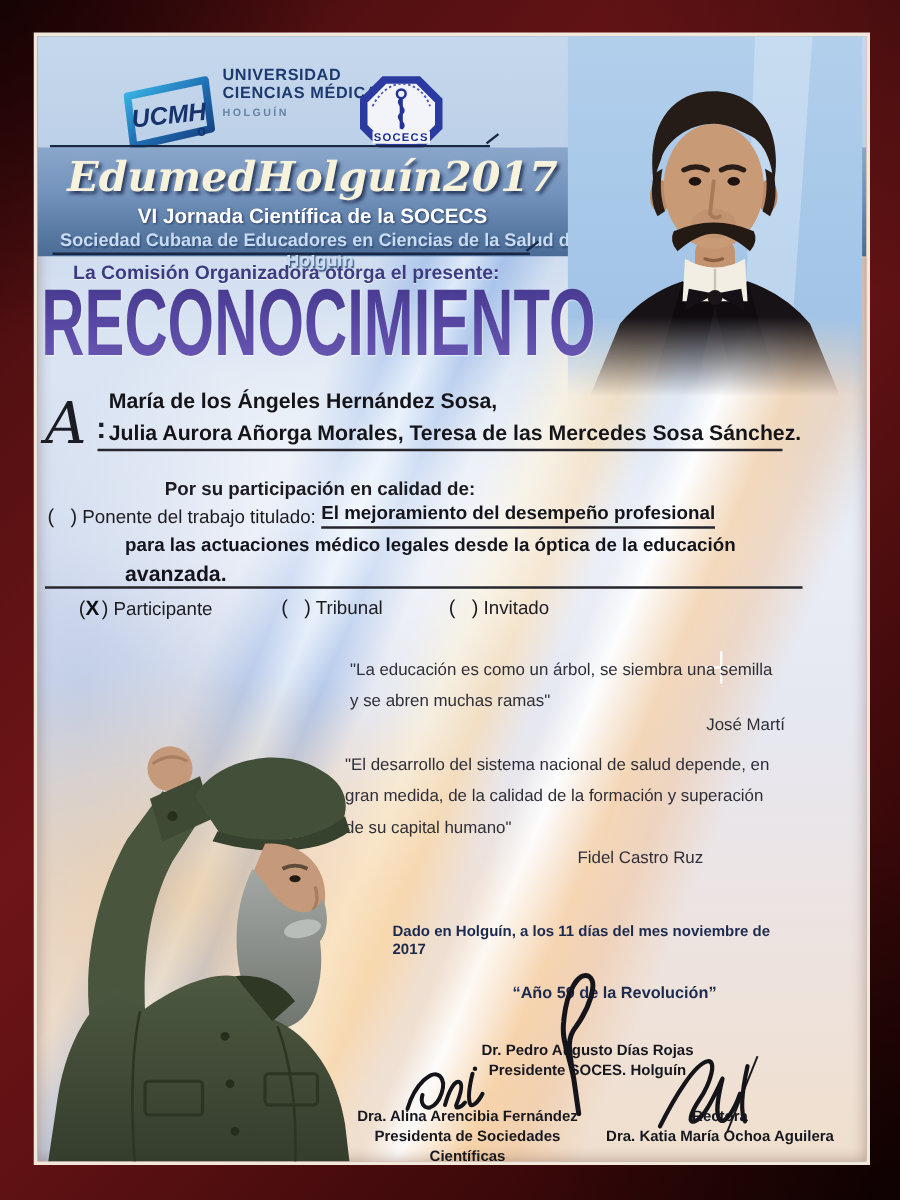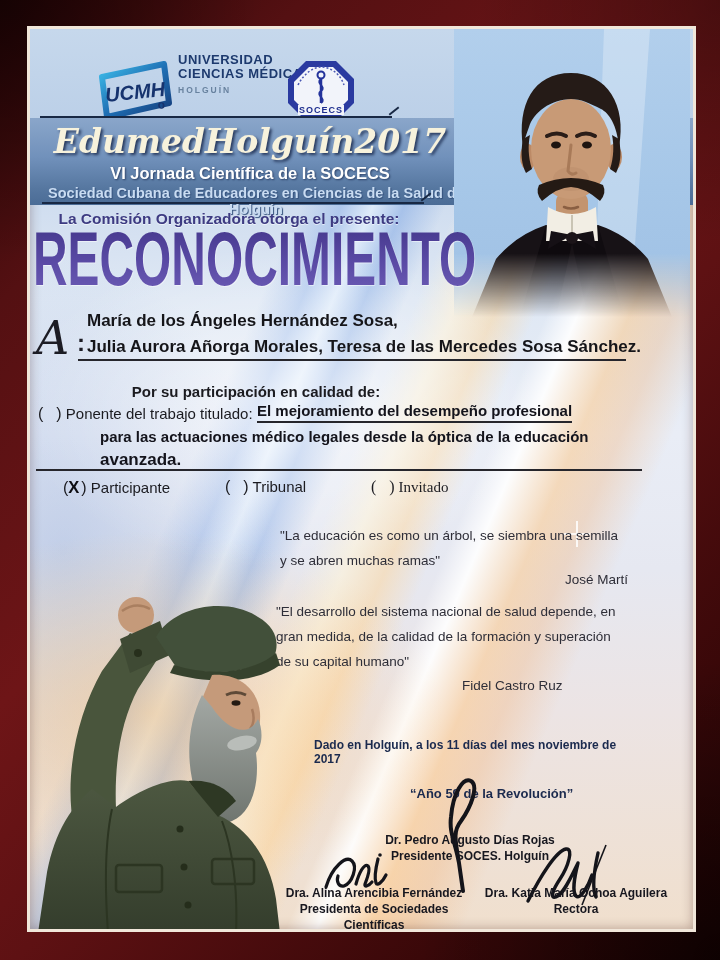--- a/index.html
+++ b/index.html
@@ -62,21 +62,21 @@
   .paren{font-size:16px;}
   .gap{display:inline-block;width:13px;}
   .work1{top:373px;left:227px;font-size:15px;font-weight:700;color:#14141c;
     border-bottom:2px solid #26262c;padding-bottom:2px;}
   .work2{top:399px;left:70px;font-size:15px;font-weight:700;color:#14141c;}
   .work3{top:421px;left:70px;font-size:17px;font-weight:700;color:#14141c;}
   .work-rule{top:440px;left:6px;width:606px;background:#26262c;}
   .opts{top:449px;left:33px;width:560px;font-size:15px;color:#1b1b20;}
   .opt{position:absolute;top:0;white-space:nowrap;}
   .opt .mark{display:inline-block;width:13px;font-weight:800;font-size:16.5px;color:#0d0d12;}
-  .o1{left:0;} .o2{left:162px;} .o3{left:308px;font-family:Liberation Serif, serif;}
+  .o1{left:0;} .o2{left:162px;} .o3{left:296px;}
   
   .quote{font-size:13.5px;color:#2e2e38;line-height:25px;}
   .q1{top:494px;left:250px;width:352px;}
   .q1a{top:543px;left:250px;width:348px;text-align:right;font-size:13.5px;color:#2e2e38;}
   .q2{top:570px;left:246px;width:370px;}
   .q2a{top:649px;left:432px;width:200px;text-align:left;font-size:13.5px;color:#2e2e38;}
   .sparkle{top:492px;left:534px;width:26px;height:26px;opacity:.85;}
   .sparkle::before,.sparkle::after{content:"";position:absolute;background:#fff;}
   .sparkle::before{left:12px;top:0;width:2px;height:26px;}
   .sparkle::after{left:0;top:12px;width:26px;height:2px;}
@@ -292,18 +292,18 @@
     <div class="abs sig-block sig2">
       <div>Dra. Alina Arencibia Fernández</div>
       <div>Presidenta de Sociedades Científicas</div>
     </div>
 
     <svg class="abs sigsvg" style="left:490px;top:814px;" width="92" height="64" viewBox="0 0 92 64">
       <path d="M8,58 C20,34 36,8 46,6 C54,5 48,24 40,36 C32,48 30,56 36,54 C44,51 52,32 58,20 M58,20 C54,36 52,48 56,53 C60,57 68,44 72,32 M78,10 C74,28 72,46 76,54" fill="none" stroke="#14141a" stroke-width="3.4" stroke-linecap="round"></path>
       <path d="M86,2 L62,62" stroke="#14141a" stroke-width="1.6"></path>
     </svg>
     <div class="abs sig-block sig3">
+      <div>Rectora</div>
       <div>Dra. Katia María Ochoa Aguilera</div>
-      <div>Rectora</div>
     </div>
 
   </div>
 </div>
 
 </body></html>

